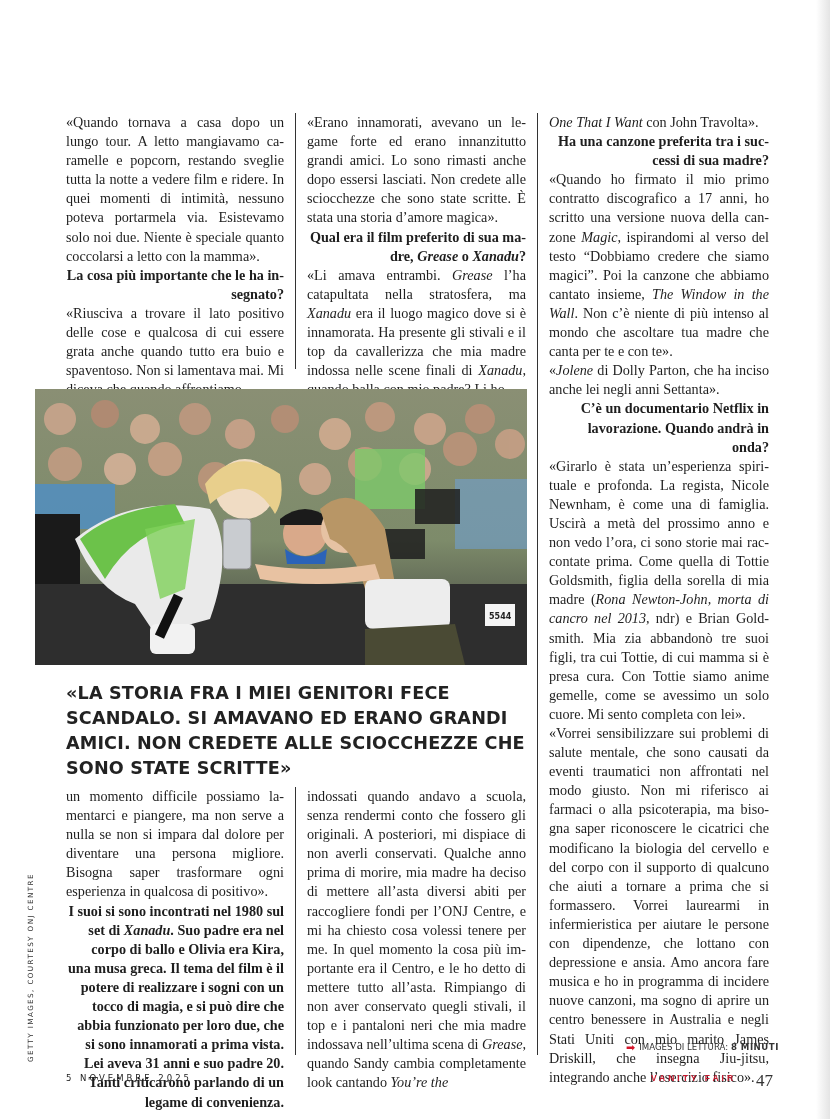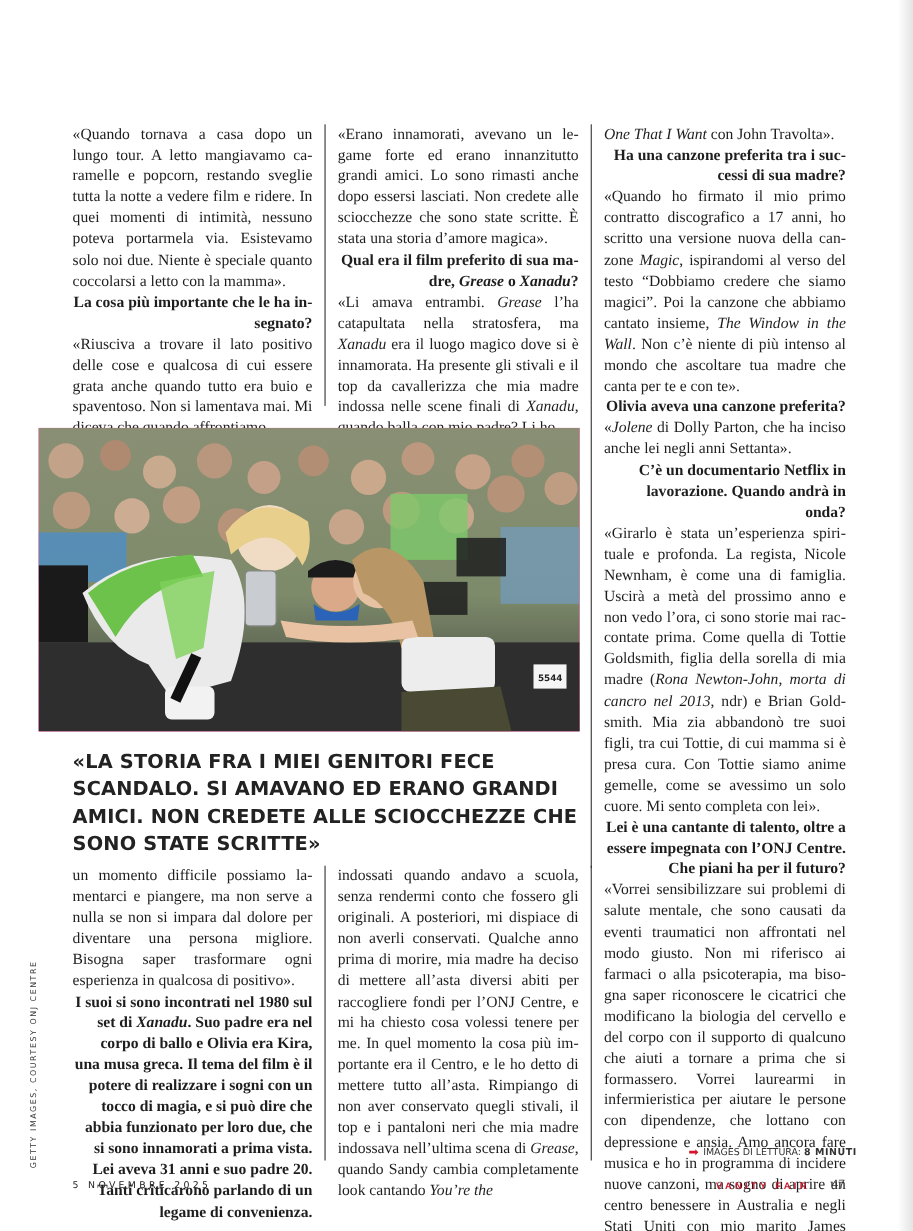--- a/index.html
+++ b/index.html
@@ -8,26 +8,26 @@
   .col { position:absolute; font-size:14.2px; line-height:19.1px; text-align:justify; hyphens:manual; }
   .col p { margin:0; }
   .col .q { font-weight:bold; text-align:right; }
   .col i { font-style:italic;margin-top:20px; }
   .rule { position:absolute; width:1px; background:#333; }
   .c1 { left:66px; width:218px; }
   .c2 { left:307px; width:219px; }
   .c3 { left:549px; width:220px; }
   .top { top:113px; }
   .bot { top:787px; }
-  .photo { position:absolute; left:35px; top:389px; width:492px; height:276px; overflow:hidden; background:#ec4899; }
+  .photo { position:absolute; left:35px; top:389px; width:492px; height:276px; overflow:hidden; background:#5eead4; }
   .pullquote { position:absolute; left:66px; top:681px; width:462px; font-family:"DejaVu Sans", sans-serif; font-size:17.6px; line-height:25px; font-weight:700; letter-spacing:0.15px; color:#222; }
   .credit { position:absolute; left:26px; top:1062px; transform:rotate(-90deg); transform-origin:0 0; font-family:"DejaVu Sans", sans-serif; font-size:7.2px; letter-spacing:1.4px; color:#333; white-space:nowrap; }
   .date { position:absolute; left:66px; top:1073px; font-family:"DejaVu Sans", sans-serif; font-size:8.5px; font-weight:normal; letter-spacing:3px; color:#222; }
   .mag { position:absolute; left:651px; top:1073px; font-family:Liberation Sans, sans-serif; font-size:8.5px; font-weight:bold; letter-spacing:3px; color:#c8192e; }
-  .pnum { position:absolute; left:756px; top:1071px; font-family:Liberation Sans, sans-serif; font-size:11px; color:#333; }
+  .pnum { position:absolute; left:756px; top:1071px; font-family:Liberation Serif, serif; font-size:17px; color:#333; }
   .readtime { position:absolute; left:626px; top:1041px; font-family:"DejaVu Sans", sans-serif; font-size:8.6px; color:#333; white-space:nowrap; }
   .readtime .arrow { color:#d3142a; font-size:11px; margin-right:4px; vertical-align:-1px; }
   .readtime b { font-weight:bold; letter-spacing:0.5px; }
 </style>
 </head>
 <body>
 
 <div class="page-shadow"></div>
 
 <div class="col c1 top">
@@ -41,25 +41,23 @@
   <p>«Erano innamorati, avevano un le­game forte ed erano innanzitutto grandi amici. Lo sono rimasti anche dopo essersi lasciati. Non credete al­le sciocchezze che sono state scritte. È stata una storia d’amore magica».</p>
   <p class="q"><span>Qual era il film preferito di sua ma­dre, </span><i>Grease</i><span> o </span><i>Xanadu</i><span>?</span></p>
   <p><span>«Li amava entrambi. </span><i>Grease</i><span> l’ha catapultata nella stratosfera, ma </span><i>Xanadu</i><span> era il luogo magico dove si è innamorata. Ha presente gli stivali e il top da cavallerizza che mia madre indossa nelle scene finali di </span><i>Xanadu</i><span>, quando balla con mio padre? Li ho</span></p>
 </div>
 <div class="rule" style="left:537px; top:113px; height:256px;"></div>
 
 <div class="col c3" style="top:113px;">
   <p><i>One That I Want</i><span> con John Travolta».</span></p>
   <p class="q">Ha una canzone preferita tra i suc­cessi di sua madre?</p>
   <p><span>«Quando ho firmato il mio primo contratto discografico a 17 anni, ho scritto una versione nuova della can­zone </span><i>Magic</i><span>, ispirandomi al verso del testo “Dobbiamo credere che siamo magici”. Poi la canzone che abbiamo cantato insieme, </span><i>The Window in the Wall</i><span>. Non c’è niente di più intenso al mondo che ascoltare tua madre che canta per te e con te».</span></p>
-  <p class="q">Olivia aveva una canzone preferita?</p>
   <p><span>«</span><i>Jolene</i><span> di Dolly Parton, che ha inciso anche lei negli anni Settanta».</span></p>
   <p class="q">C’è un documentario Netflix in lavo­razione. Quando andrà in onda?</p>
   <p><span>«Girarlo è stata un’esperienza spiri­tuale e profonda. La regista, Nicole Newnham, è come una di famiglia. Uscirà a metà del prossimo anno e non vedo l’ora, ci sono storie mai rac­contate prima. Come quella di Tottie Goldsmith, figlia della sorella di mia madre (</span><i>Rona Newton-John, morta di cancro nel 2013</i><span>, ndr) e Brian Gold­smith. Mia zia abbandonò tre suoi figli, tra cui Tottie, di cui mamma si è presa cura. Con Tottie siamo anime gemelle, come se avessimo un solo cuore. Mi sento completa con lei».</span></p>
-  <p class="q">Lei è una cantante di talento, oltre a essere impegnata con l’ONJ Centre. Che piani ha per il futuro?</p>
   <p>«Vorrei sensibilizzare sui problemi di salute mentale, che sono causati da eventi traumatici non affrontati nel modo giusto. Non mi riferisco ai farmaci o alla psicoterapia, ma biso­gna saper riconoscere le cicatrici che modificano la biologia del cervello e del corpo con il supporto di qual­cuno che aiuti a tornare a prima che si formassero. Vorrei laurearmi in infermieristica per aiutare le perso­ne con dipendenze, che lottano con depressione e ansia. Amo ancora fare musica e ho in programma di incidere nuove canzoni, ma sogno di aprire un centro benessere in Austra­lia e negli Stati Uniti con mio marito James Driskill, che insegna Jiu-jitsu, integrando anche l’esercizio fisico».</p>
 </div>
 
 <div class="photo">
   <svg width="492" height="276" viewBox="0 0 492 276" xmlns="http://www.w3.org/2000/svg">
     <defs>
       <linearGradient id="bg" x1="0" y1="0" x2="0" y2="1">
         <stop offset="0" stop-color="#8a8f74"></stop>
         <stop offset="0.55" stop-color="#7d8b6a"></stop>
         <stop offset="1" stop-color="#3a3a3a"></stop>

